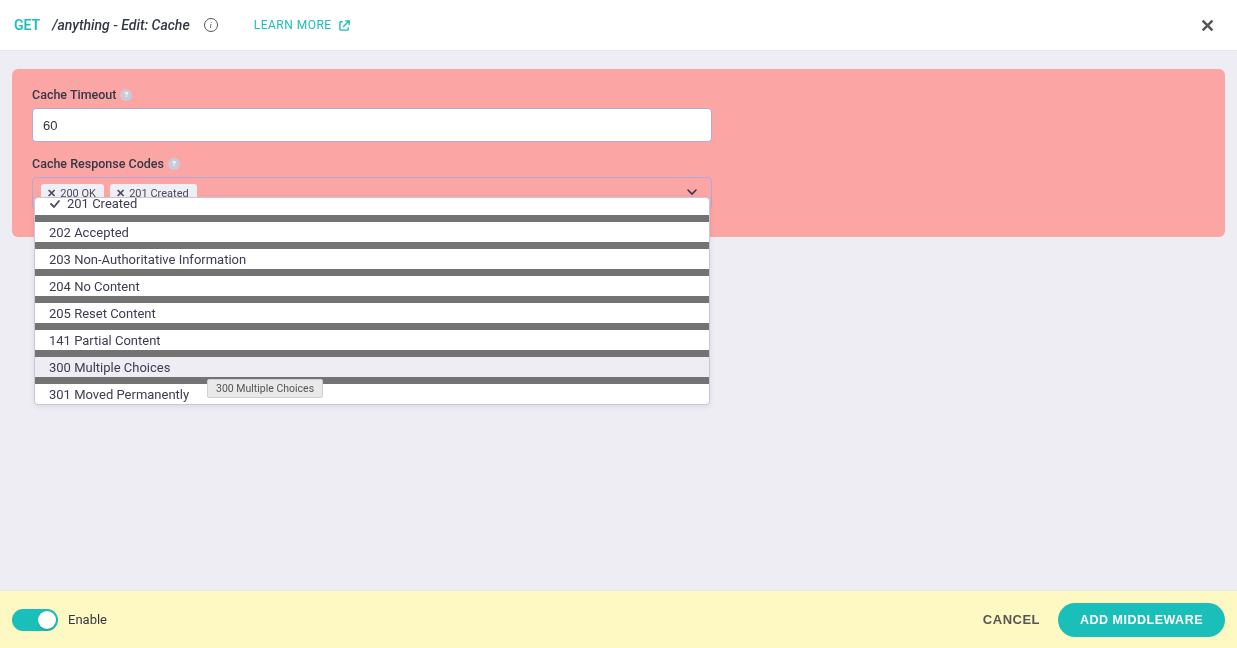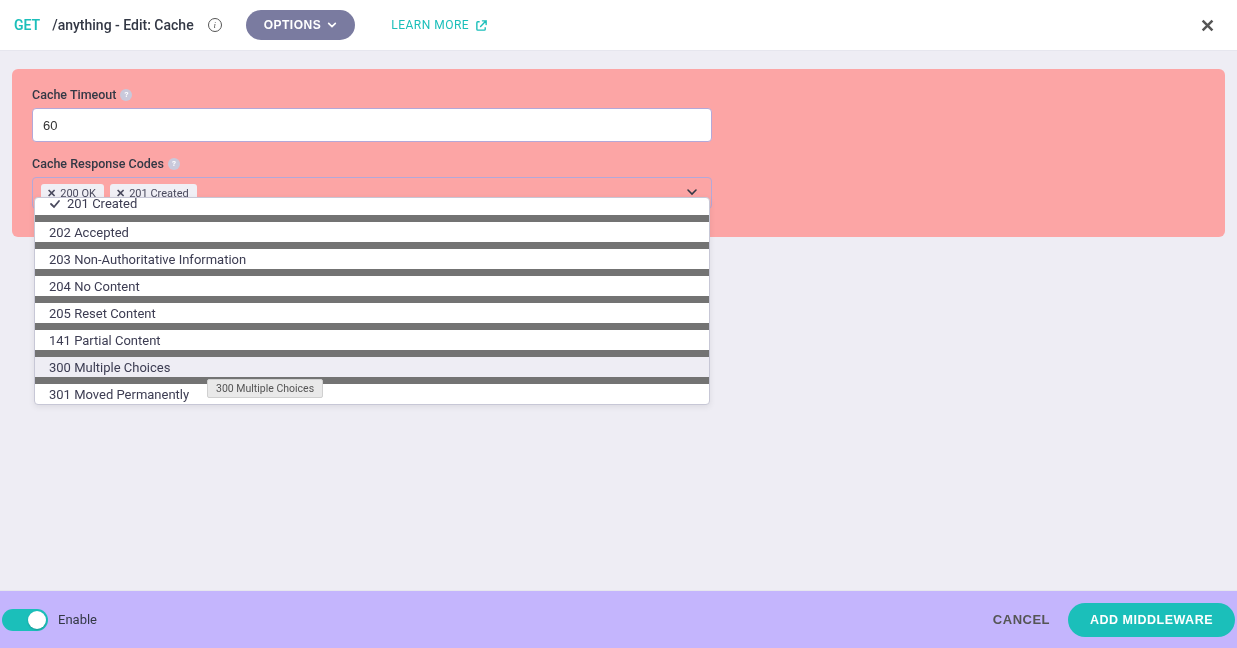--- a/index.html
+++ b/index.html
@@ -24,20 +24,21 @@
   }
   .method {
     color: #1bbfba;
     font-weight: 600;
     font-size: 14px;
   }
   .title {
     color: #333845;
     font-size: 14px;
     font-weight: 500;
+    font-style: italic;
   }
   .info-icon {
     width: 14px; height: 14px;
     border: 1.3px solid #555;
     border-radius: 50%;
     display: inline-flex;
     align-items: center; justify-content: center;
     font-size: 9px;
     color: #555;
     font-style: italic;
@@ -199,26 +200,26 @@
     font-size: 10.5px;
     color: #555;
     padding: 2px 8px;
     z-index: 10;
   }
 
   
   .footer {
     position: absolute;
     bottom: 0; left: 0; right: 0;
-    background: #c4b5fd;
+    background: #fef9c3;
     height: 58px;
     border-top: 1px solid #e6e6ee;
     display: flex;
     align-items: center;
-    padding: 0 2px;
+    padding: 0 12px;
   }
   .toggle {
     width: 46px;
     height: 22px;
     background: #1bbfba;
     border-radius: 12px;
     position: relative;
     cursor: pointer;
   }
   .toggle .knob {
@@ -257,26 +258,20 @@
     cursor: pointer;
   }
 </style>
 </head>
 <body>
 
 <div class="header">
   <span class="method">GET</span>
   <span class="title">/anything - Edit: Cache</span>
   <span class="info-icon">i</span>
-  <button class="options-btn">
-    <span>OPTIONS</span>
-    <svg viewBox="0 0 12 12">
-        <path d="M2 4l4 4 4-4" stroke="#fff" stroke-width="2" fill="none" stroke-linecap="round"></path>
-      </svg>
-  </button>
   <a class="learn-more">
     <span>LEARN MORE</span>
     <svg viewBox="0 0 14 14">
       <path d="M5 3H3a1 1 0 00-1 1v7a1 1 0 001 1h7a1 1 0 001-1V9" stroke="#1bbfba" stroke-width="1.5" fill="none"></path>
       <path d="M8 2h4v4M12 2L6 8" stroke="#1bbfba" stroke-width="1.5" fill="none" stroke-linecap="round"></path>
     </svg>
   </a>
   <span class="close-btn">✕</span>
 </div>
 

